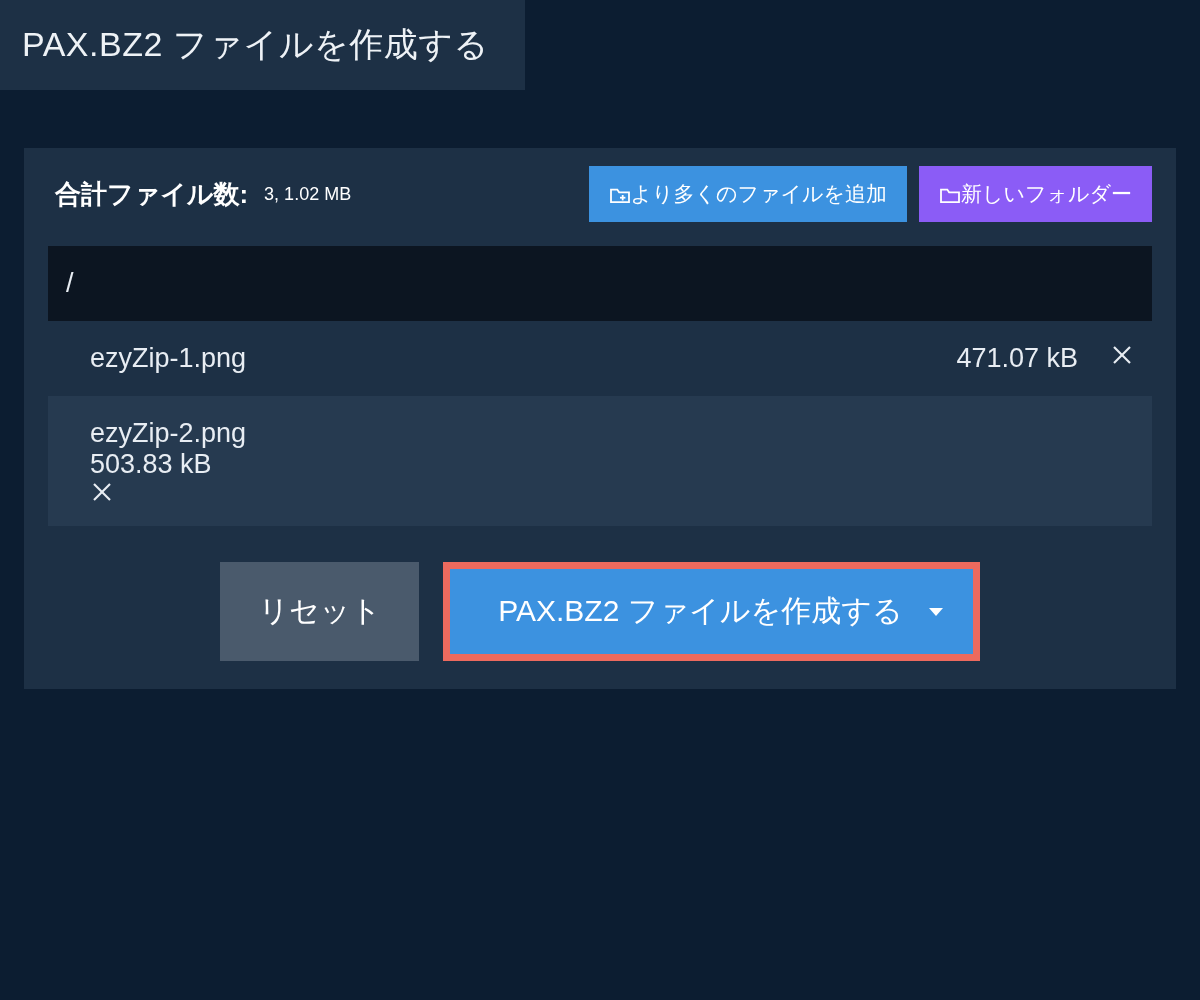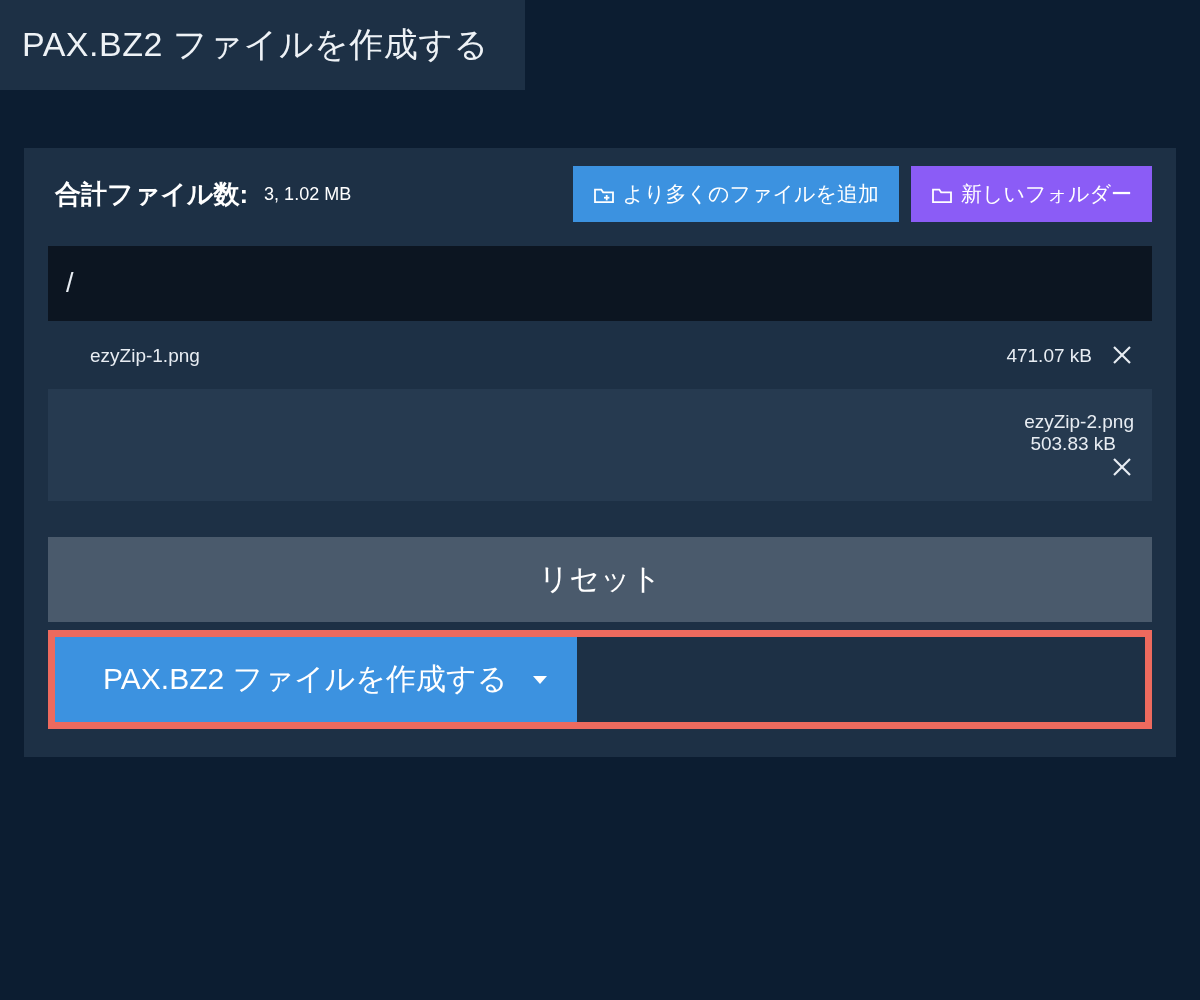--- a/index.html
+++ b/index.html
@@ -39,21 +39,20 @@
     font-size: 18px;
     font-weight: 400;
     color: #fff;
     margin-left: 4px;
   }
   .spacer { flex: 1; }
   .btn {
     display: inline-flex;
     align-items: center;
     justify-content: center;
-    gap: 8px;
     padding: 14px 20px;
     font-size: 21px;
     color: #fff;
     border: none;
     cursor: pointer;
     font-family: inherit;
   }
   .btn-primary { background: #3c92e0; }
   .btn-secondary { background: #8b5cf6; }
   .folder-icon {
@@ -65,42 +64,41 @@
     margin: 0 24px;
   }
   .path-row {
     background: #0c1521;
     padding: 22px 18px;
     font-size: 27px;
     color: #e8edf3;
   }
   .file-row {
     display: flex;
-    align-items: flex-end;
+    align-items: flex-start;
     padding: 22px 18px 22px 42px;
-    font-size: 19px;
+    font-size: 27px;
     color: #e8edf3;
   }
   .file-row.alt { background: #263a50; flex-direction: column; }
   .file-name { flex: 1; }
-  .file-size { margin-right: 18px; }
+  .file-size { margin-right: 32px; }
   .remove-icon {
     width: 24px;
     height: 24px;
     cursor: pointer;
     stroke: #e8edf3;
     stroke-width: 2.2;
   }
   .footer {
     display: flex;
-    justify-content: flex-start;
+    justify-content: center;
     align-items: stretch;
-    gap: 8px;
+    gap: 24px;
     padding: 36px 24px 28px 24px;
-    flex-direction: column;
   }
   .btn-reset {
     background: #4a5a6c;
     color: #fff;
     font-size: 30px;
     padding: 22px 38px;
     border: none;
     cursor: pointer;
     font-family: inherit;
   }

